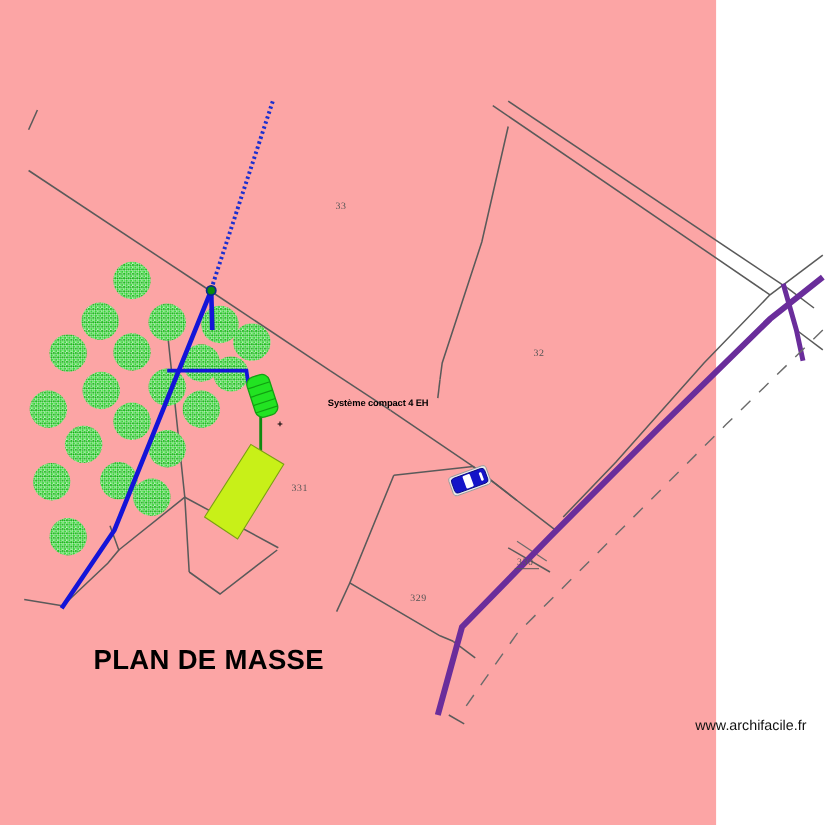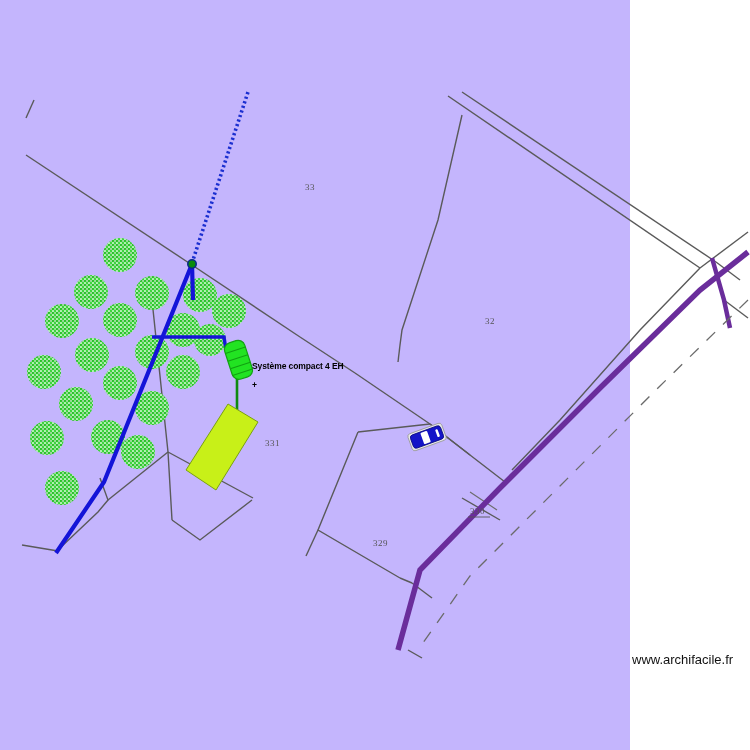--- a/index.html
+++ b/index.html
@@ -11,21 +11,22 @@
     width: 750px;
     height: 750px;
     font-family: "Liberation Sans", sans-serif;
     overflow: hidden;
     position: relative;
   }
   #plan-root {
     position: relative;
     width: 630px;
     height: 750px;
-    background: #c4b5fd;
+    background: #fca5a5;
+    padding-left: 21px;
   }
   svg.plan-svg {
     position: absolute;
     left: 0;
     top: 0;
     width: 750px;
     height: 750px;
     display: block;
   }
   .parcel-line {
@@ -135,20 +136,21 @@
     font-family: "Liberation Sans", sans-serif;
     font-size: 8.5px;
     line-height: 1.12;
     color: #000000;
     font-weight: 700;
     white-space: pre-line;
     letter-spacing: -0.1px;
   }
   #annotation-block .ann-title {
     display: block;
+    margin-left: 46px;
   }
   #annotation-block .ann-plus {
     display: block;
   }
   #annotation-block .ann-body {
     display: block;
   }
   #plan-title {
     position: absolute;
     left: 85px;
@@ -305,16 +307,17 @@
         <line x1="468" y1="517" x2="490" y2="517" class="parcel-num-underline"></line>
         <text x="373" y="546" class="parcel-num">329</text>
       </g>
   </svg>
 
   <div id="annotation-block">
     <span class="ann-title">Système compact 4 EH</span>
     <span class="ann-plus">+</span>
   </div>
 
+  <div id="plan-title">PLAN DE MASSE</div>
 
   <div id="site-footer">www.archifacile.fr</div>
 
 </div>
 
 </body></html>

